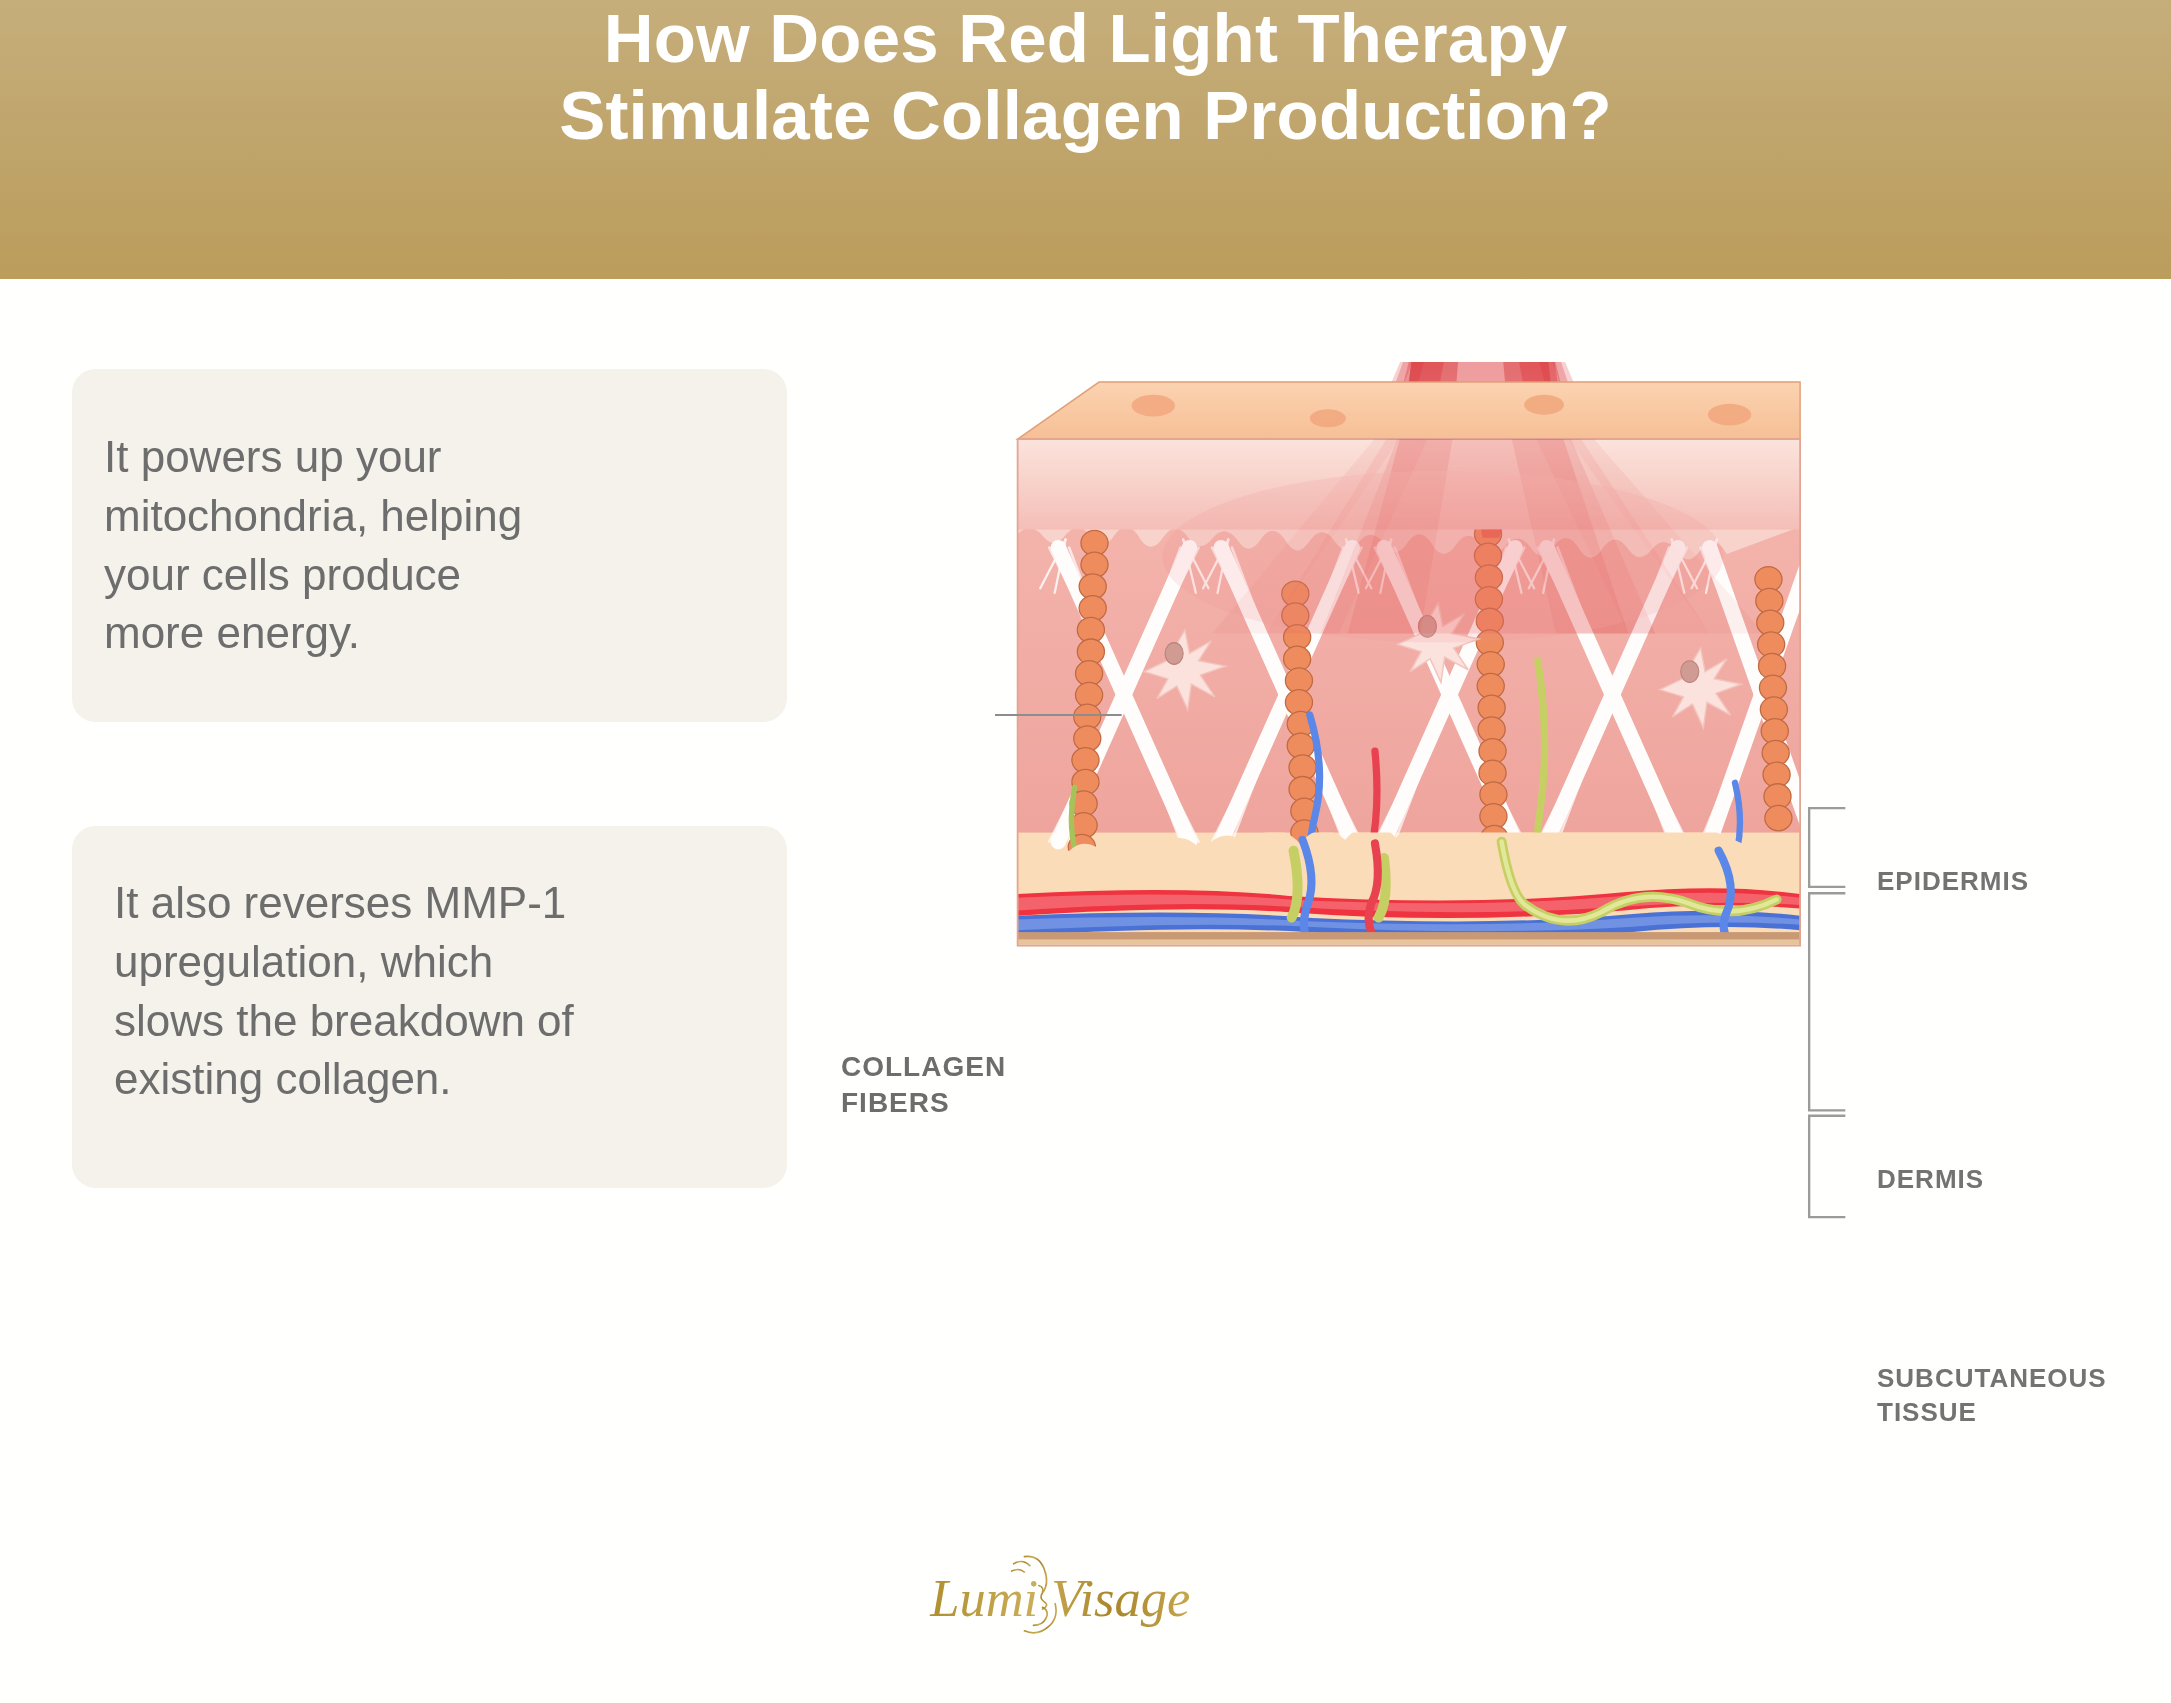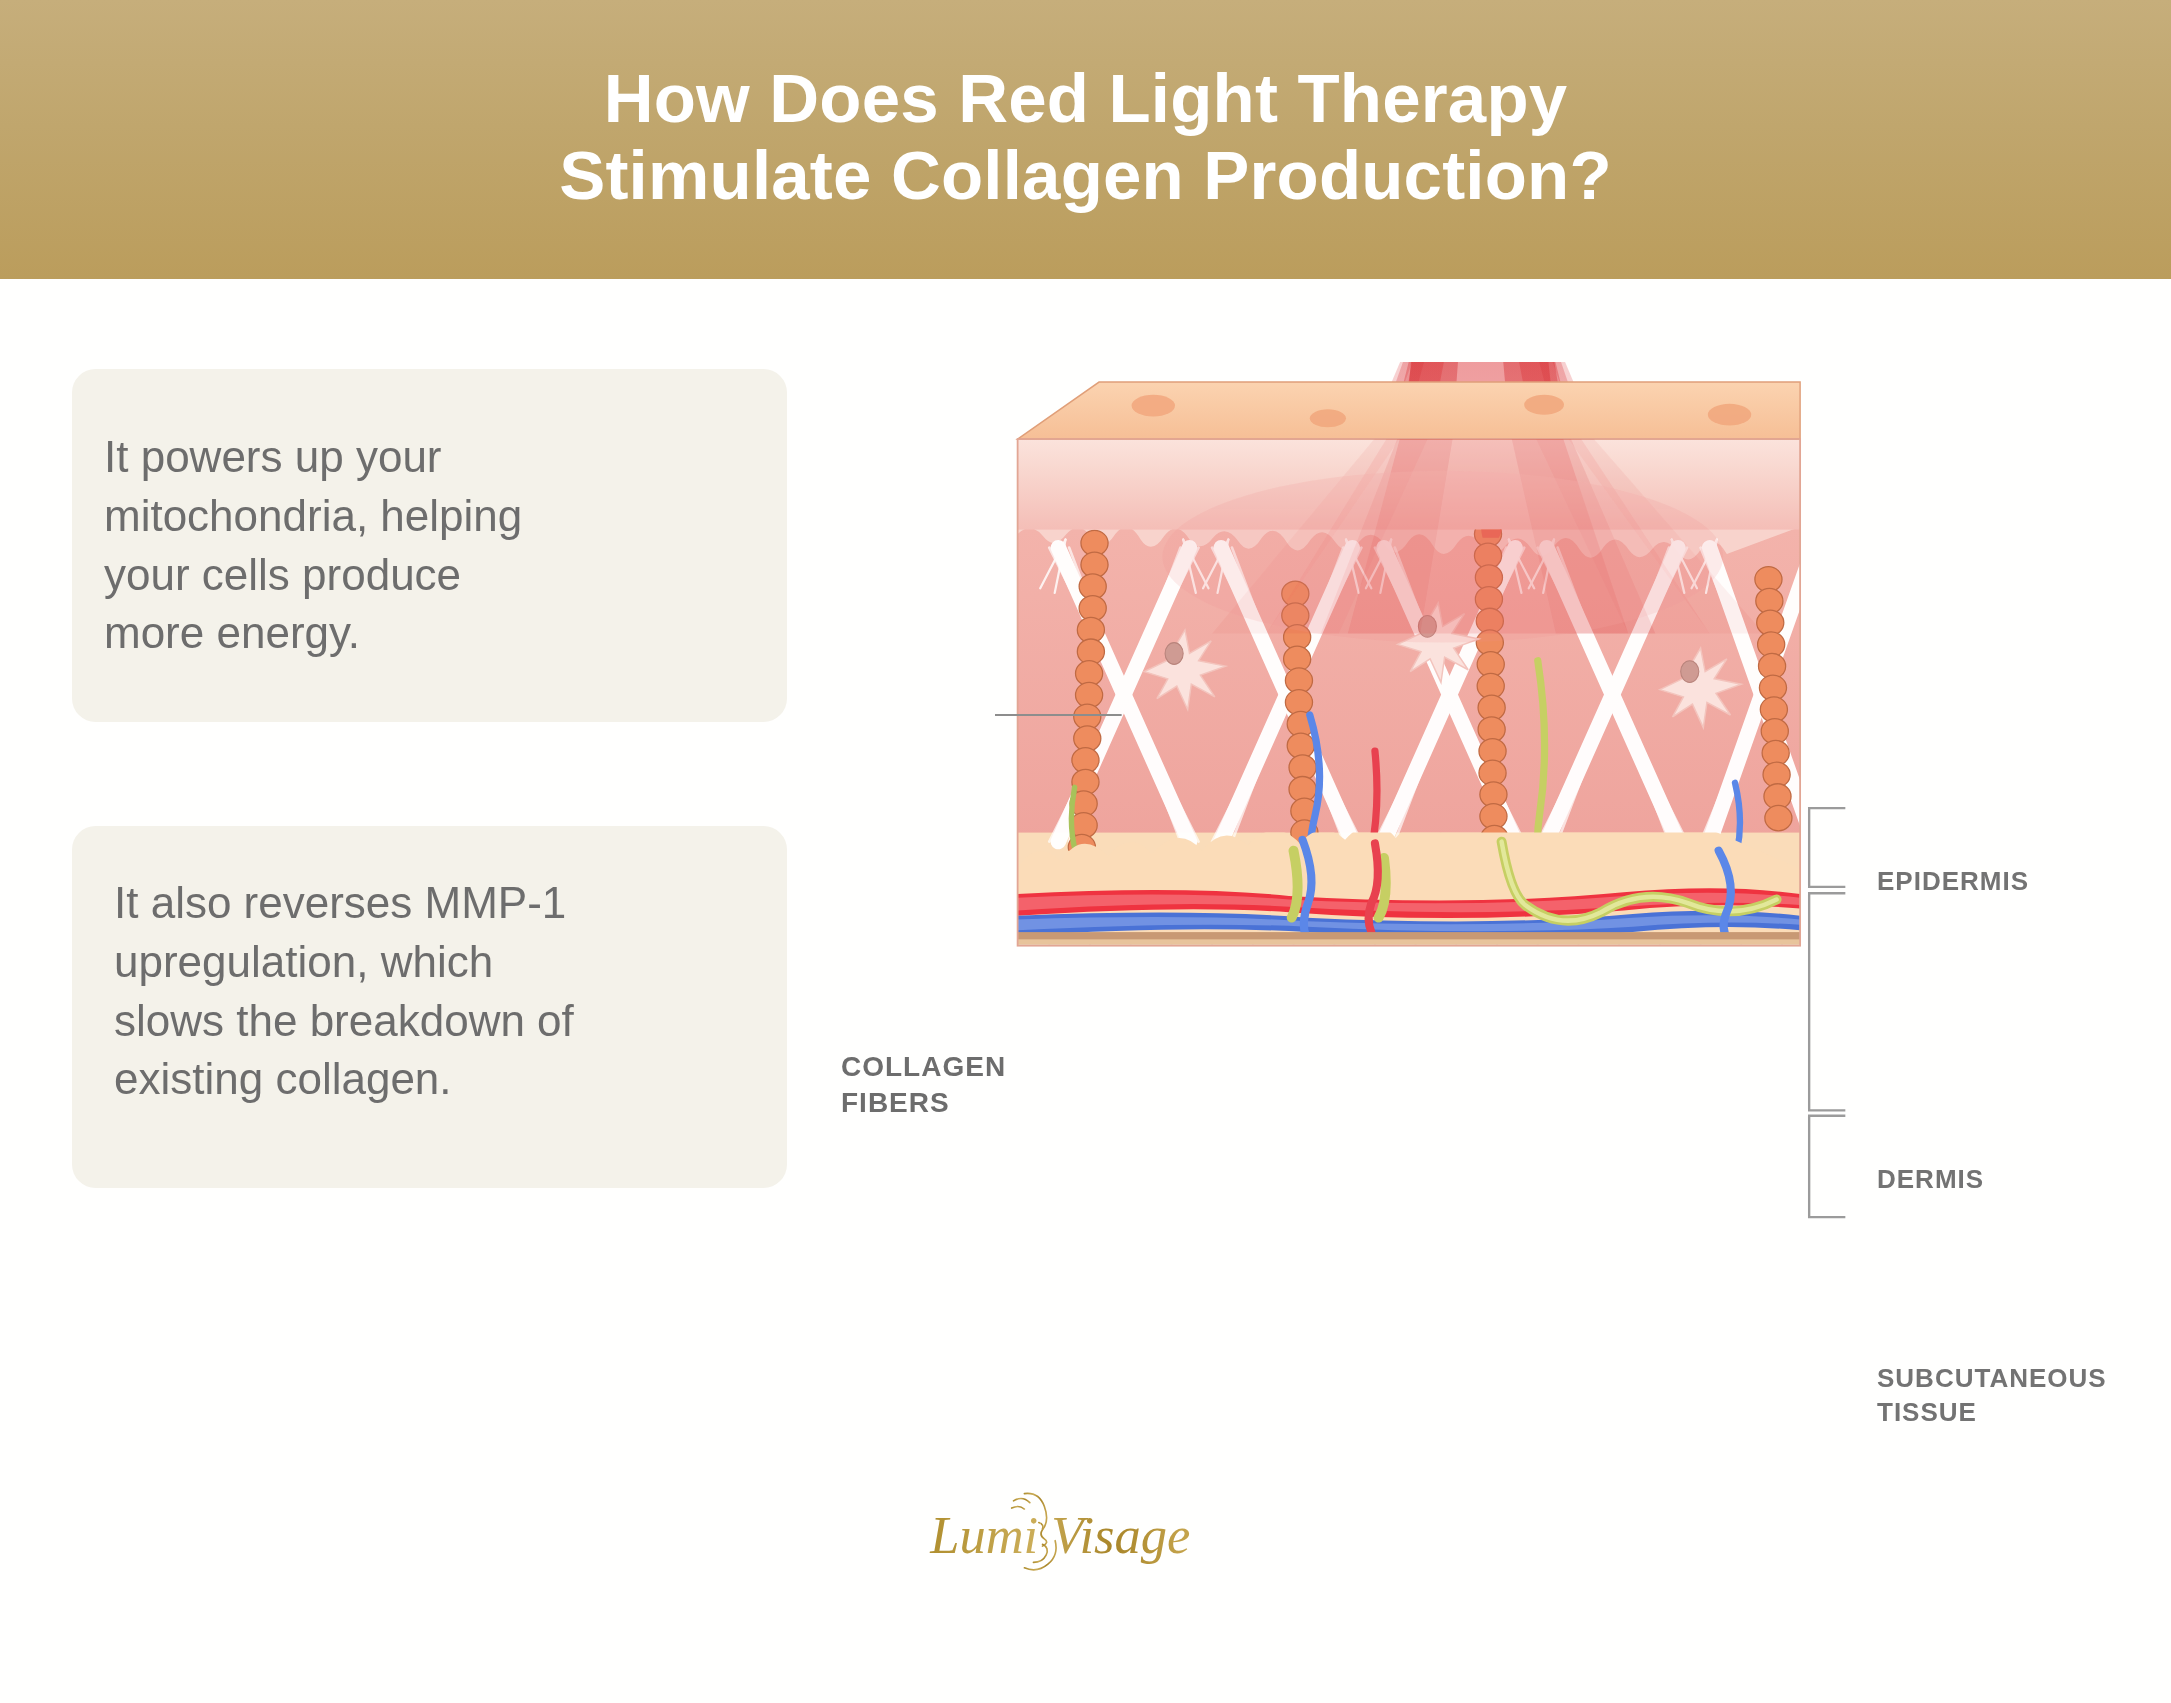--- a/index.html
+++ b/index.html
@@ -8,21 +8,21 @@
     background:#fffffe;
     font-family:"Liberation Sans", sans-serif;
     position:relative;
     overflow:hidden;
   }
 
   
   .banner {
     position:absolute; left:0; top:0; width:2171px; height:279px;
     background:linear-gradient(180deg,#c6ae7b 0%,#c0a66d 45%,#bb9d5c 100%);
-    display:flex; align-items:center; justify-content:center;
+    display:flex; align-items:flex-start; justify-content:center;
   }
   .banner-title {
     color:#ffffff;
     font-size:69px;
     font-weight:700;
     line-height:1.12;
     text-align:center;
     letter-spacing:0.2px;
     white-space:pre-line;
     padding-bottom:5.4px;
@@ -66,21 +66,21 @@
 
   
   #lbl-collagen {
     position:absolute; left:841px; top:1049px;
     color:#6d6d6d; font-size:28px; font-weight:700;
     letter-spacing:1px; line-height:1.28; text-align:left;
     width:226px; white-space:pre-line;
   }
 
   
-  .logo { position:absolute; left:923px; top:1488px; width:344px; height:109px; }
+  .logo { position:absolute; left:923px; top:1551px; width:344px; height:109px; }
 </style>
 </head>
 <body>
 
 <div class="banner">
   <h1 class="banner-title">How Does Red Light Therapy
 Stimulate Collagen Production?</h1>
 </div>
 
 <div class="cards">

